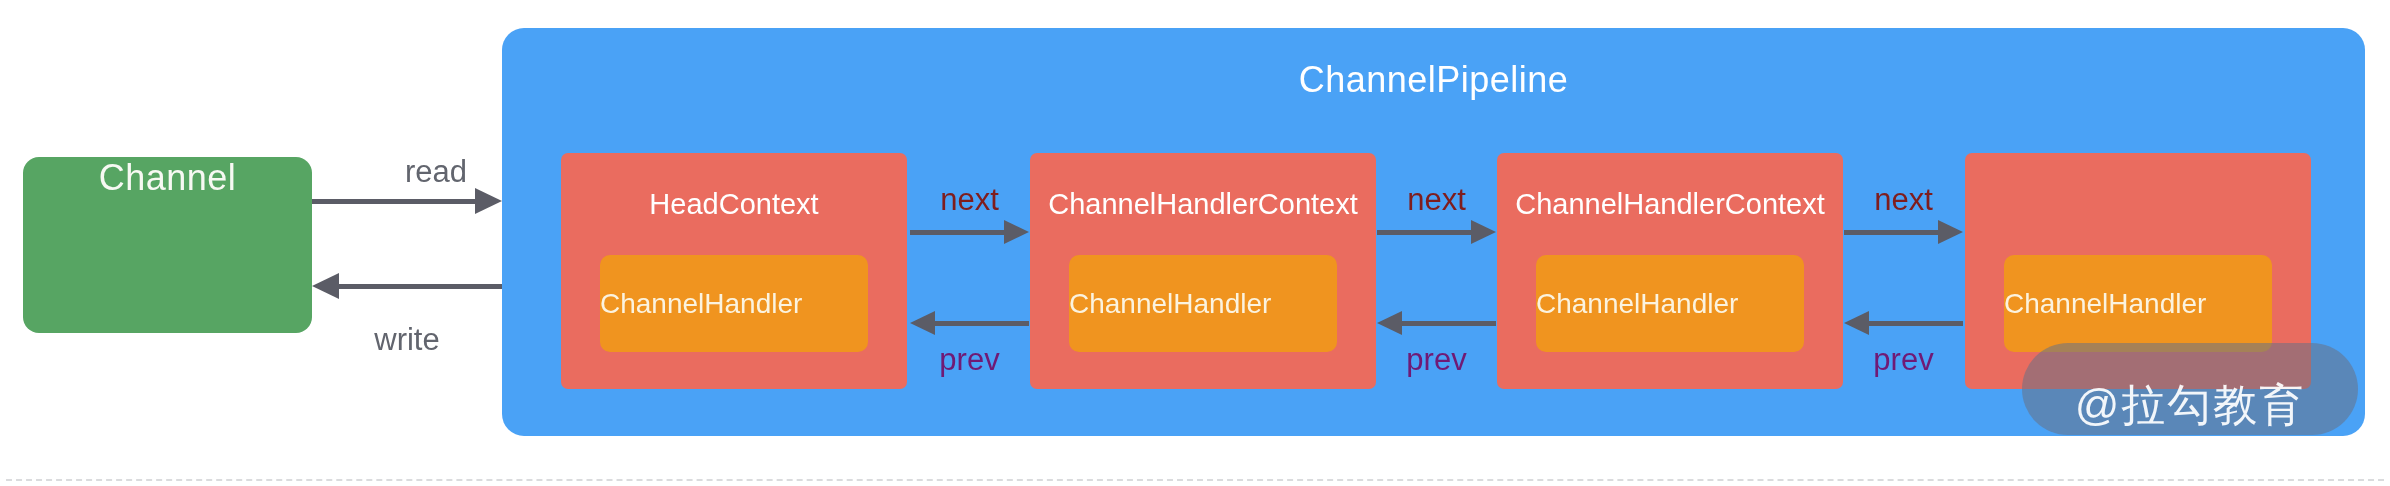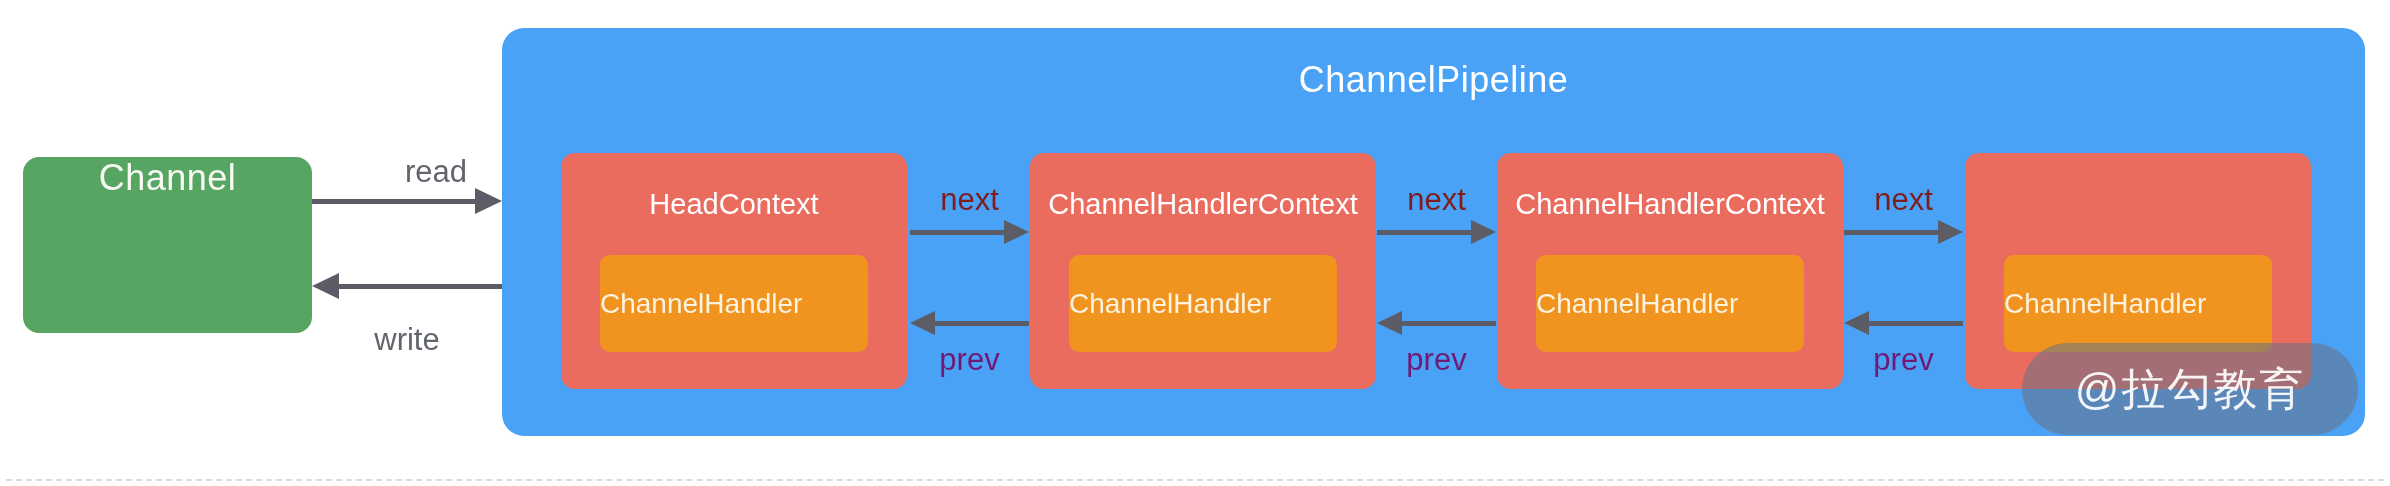--- a/index.html
+++ b/index.html
@@ -48,21 +48,21 @@
     font-size: 36px;
     letter-spacing: 0.5px;
   }
 
   
   .ctx {
     position: absolute;
     top: 125px;
     width: 346px; height: 236px;
     background: #EA6C5F;
-    border-radius: 14px;
+    border-radius: 7px;
   }
   .ctx-1 { left: 59px; }
   .ctx-2 { left: 528px; }
   .ctx-3 { left: 995px; }
   .ctx-4 { left: 1463px; }
   .ctx-title {
     position: absolute;
     left: 0; right: 0; top: 0;
     height: 102px;
     display: flex; align-items: center; justify-content: center;
@@ -134,21 +134,21 @@
   .prev-line  { left: 27px; top: 293px; width: 94px; }
   .prev-label { left: 0; top: 312px; width: 123px; color: #701a75; }
 
   
   .watermark {
     position: absolute;
     left: 1520px; top: 315px;
     width: 336px; height: 92px;
     background: rgba(103, 113, 133, 0.55);
     border-radius: 46px;
-    display: flex; align-items: center; justify-content: center;
+    display: flex; align-items: flex-end; justify-content: center;
   }
   .watermark .wm-text {
     color: rgba(255, 255, 255, 0.92);
     font-size: 44px;
     letter-spacing: 2px;
     white-space: nowrap;
   }
 
   
   .bottom-dashes {

